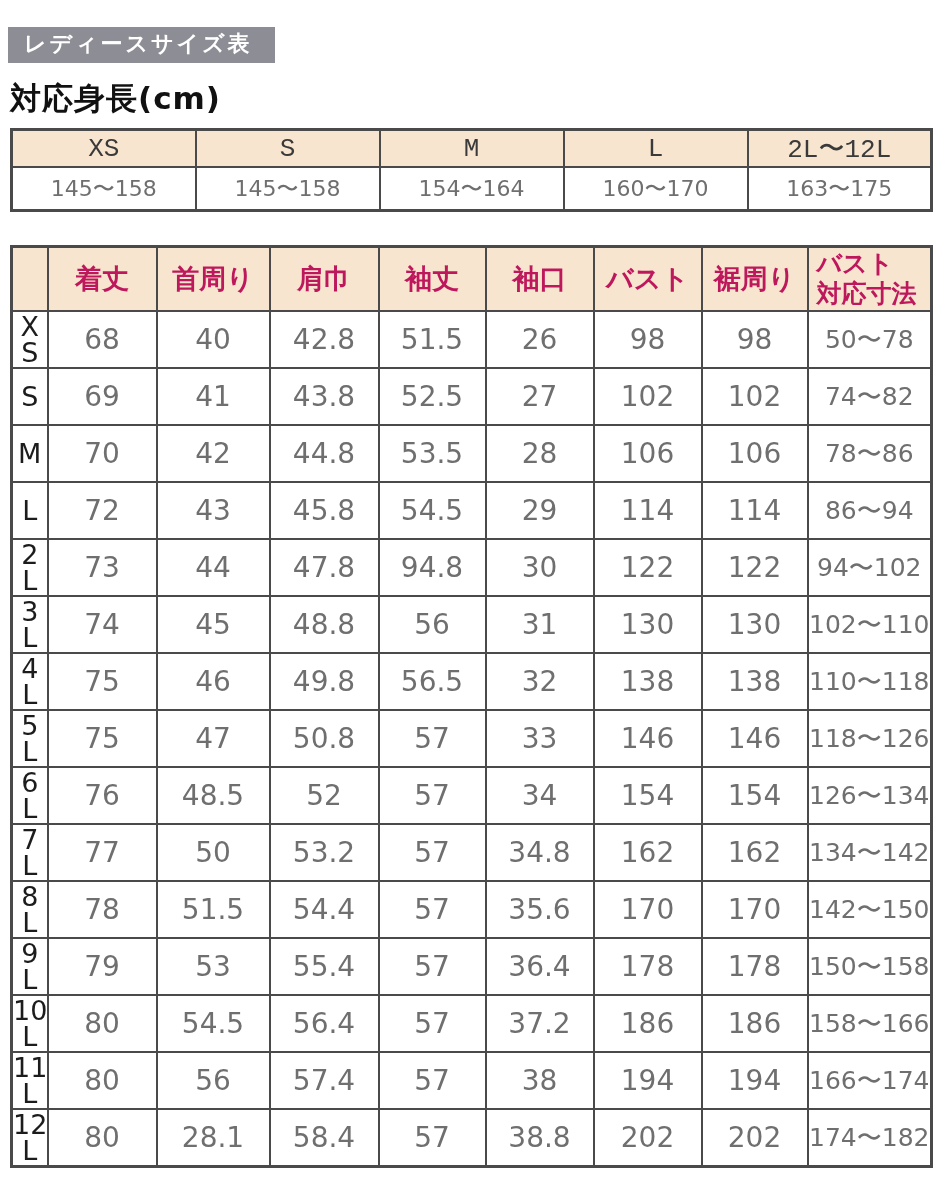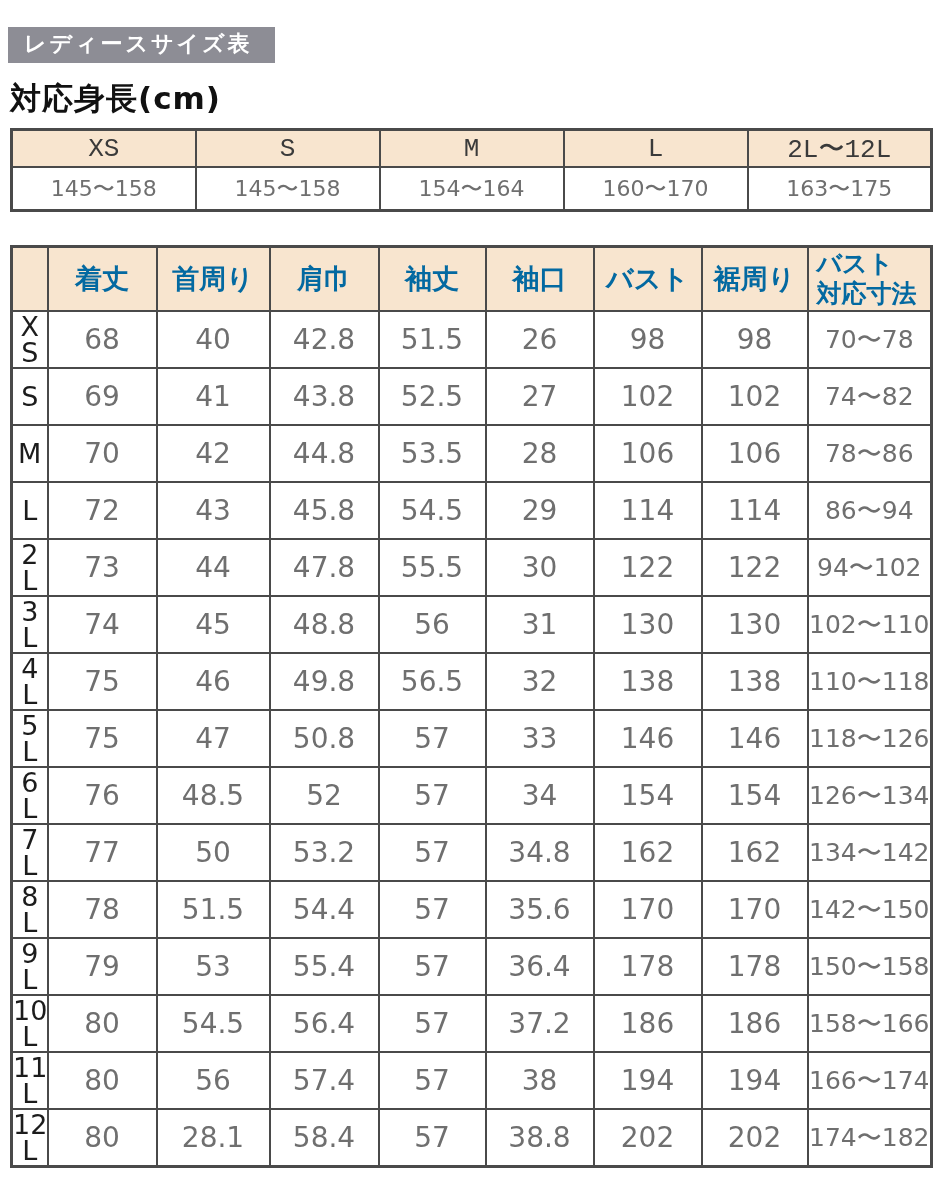--- a/index.html
+++ b/index.html
@@ -51,21 +51,21 @@
     height:41px;
     font-size:22px;
     color:#6f6f6f;
   }
   #size-table{width:920px;border:3px solid #4a4a4a;margin-top:33px;}
   #size-table thead th{
     background:#f8e5cf;
     height:62px;
     font-size:27px;
     font-weight:bold;
-    color:#0369a1;
+    color:#be185d;
   }
   #size-table thead th.last{
     font-size:25px;
     text-align:left;
     padding-left:8px;
     line-height:1.2;
     white-space:pre-line;
   }
   #size-table tbody th{
     background:#ffffff;
@@ -150,21 +150,21 @@
       <tr>
         <th>X
 S</th>
         <td>68</td>
         <td>40</td>
         <td>42.8</td>
         <td>51.5</td>
         <td>26</td>
         <td>98</td>
         <td>98</td>
-        <td class="last">70〜78</td>
+        <td class="last">50〜78</td>
       </tr>
       <tr>
         <th>S</th>
         <td>69</td>
         <td>41</td>
         <td>43.8</td>
         <td>52.5</td>
         <td>27</td>
         <td>102</td>
         <td>102</td>
@@ -191,21 +191,21 @@
         <td>114</td>
         <td>114</td>
         <td class="last">86〜94</td>
       </tr>
       <tr>
         <th>2
 L</th>
         <td>73</td>
         <td>44</td>
         <td>47.8</td>
-        <td>55.5</td>
+        <td>94.8</td>
         <td>30</td>
         <td>122</td>
         <td>122</td>
         <td class="last">94〜102</td>
       </tr>
       <tr>
         <th>3
 L</th>
         <td>74</td>
         <td>45</td>

